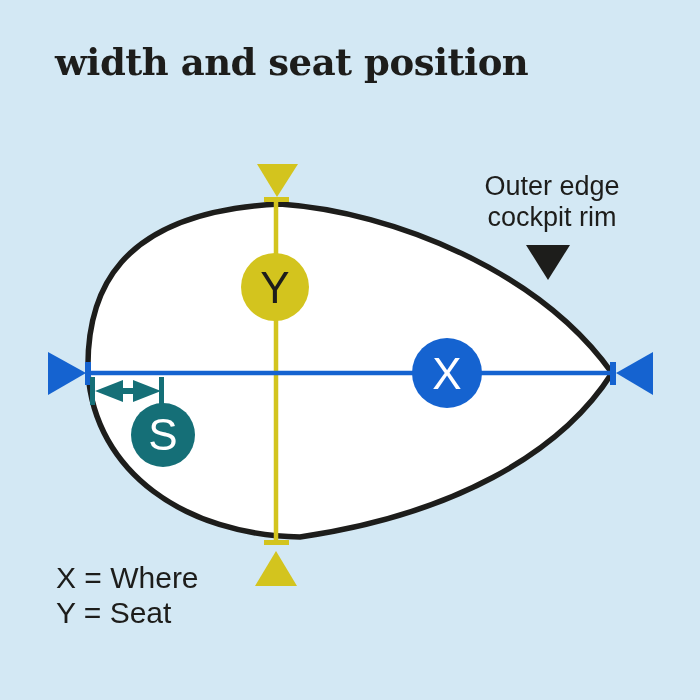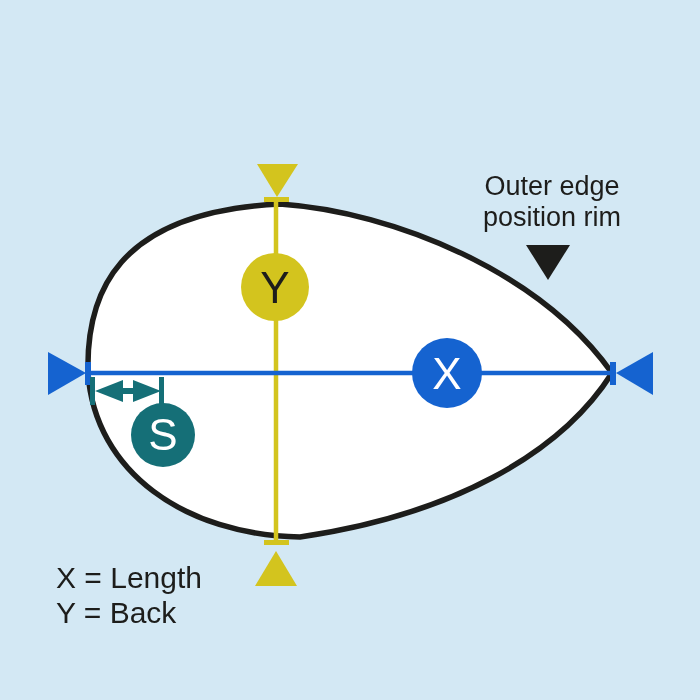--- a/index.html
+++ b/index.html
@@ -58,20 +58,21 @@
   }
   .marker-letter {
     font-family: "Liberation Sans", sans-serif;
     font-size: 44px;
   }
 </style>
 </head>
 <body>
 
 <div class="page-title">
+  <div>width and seat position</div>
 </div>
 
 <svg class="diagram-svg" width="700" height="700" viewBox="0 0 700 700" xmlns="http://www.w3.org/2000/svg">
 
   <path d="M 88 373 C 86 295 115 212 280 204 C 395 212 540 272 612 373 C 560 455 450 515 300 537 C 185 535 95 472 88 373 Z" fill="#ffffff" stroke="#1d1d1b" stroke-width="5.5" stroke-linejoin="round"></path>
 
   <g>
     <line x1="276" y1="201" x2="276" y2="542" stroke="#d3c41e" stroke-width="4.5"></line>
     <polygon points="257,164 298,164 277,197" fill="#d3c41e"></polygon>
     <rect x="264" y="197" width="25" height="5" fill="#d3c41e"></rect>
@@ -108,19 +109,19 @@
   </g>
 
   <g>
     <circle cx="163" cy="435" r="32" fill="#156f77"></circle>
     <text class="marker-letter" x="163" y="450" text-anchor="middle" fill="#ffffff">S</text>
   </g>
 </svg>
 
 <div class="callout">
   <div class="callout-title">Outer edge</div>
-  <div class="callout-subtitle">position rim</div>
+  <div class="callout-subtitle">cockpit rim</div>
 </div>
 
 <div class="legend">
-  <div>X = Length</div>
-  <div>Y = Back</div>
+  <div>X = Where</div>
+  <div>Y = Seat</div>
 </div>
 
 </body></html>

